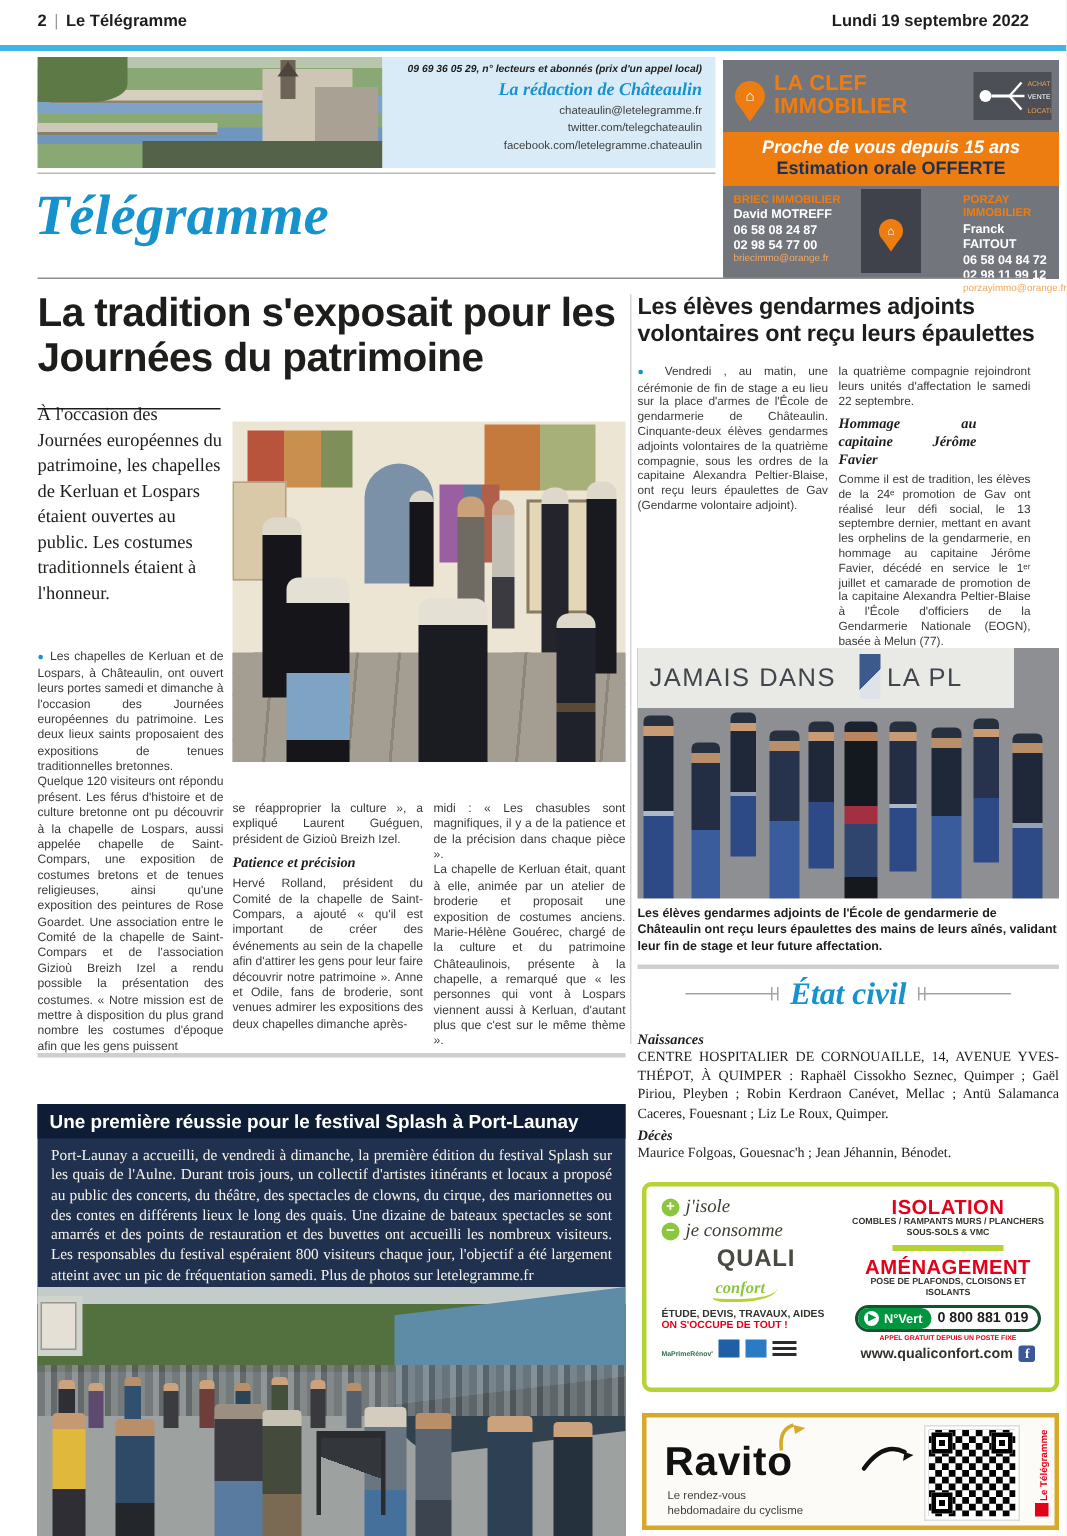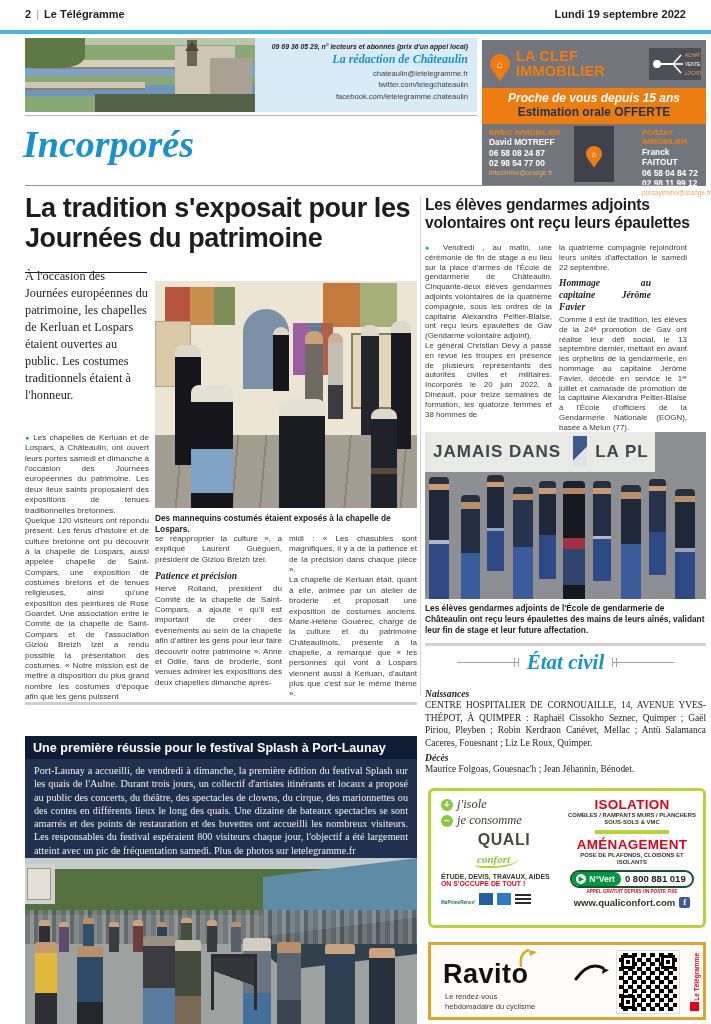--- a/index.html
+++ b/index.html
@@ -51,21 +51,21 @@
   .mfig{position:absolute;border-radius:8px 8px 0 0;}
   
   .splash{left:25px;top:736px;width:392px;height:312px;background:#20304f;}
   .splashttl{background:#0e1c36;color:#fff;font-weight:bold;font-size:12.6px;padding:5px 8px 4px;}
   .splashbody{padding:5px 9px 0;color:#f7f3e8;font-family:"Liberation Serif",serif;font-size:10.2px;line-height:1.3;text-align:justify;}
   .phs{position:absolute;left:0;bottom:0;width:392px;height:190px;background:linear-gradient(180deg,#c3ccc9 0 6%,#52713f 6% 30%,#9da1a0 30% 100%);overflow:hidden;}
   .sfig{position:absolute;border-radius:3px 3px 0 0;}
   
   .h2{left:425px;top:196px;width:282px;font-size:15.6px;line-height:1.14;font-weight:bold;color:#1d1d1b;letter-spacing:-.2px;}
   .phg{left:425px;top:432px;width:281px;height:167px;background:#8e8f93;overflow:hidden;}
-  .gband{position:absolute;left:0;top:0;width:230px;height:40px;background:#e9e9e6;color:#41454d;font-weight:bold;font-size:17px;letter-spacing:1px;display:flex;align-items:center;}
+  .gband{position:absolute;left:0;top:0;width:251px;height:40px;background:#e9e9e6;color:#41454d;font-weight:normal;font-size:17px;letter-spacing:1px;display:flex;align-items:center;}
   .gfig{position:absolute;border-radius:4px 4px 0 0;}
   
   .echdr{left:425px;top:650px;width:281px;display:flex;align-items:center;justify-content:center;gap:8px;}
   .ecrail{width:62px;height:1px;background:#a3a3a3;position:relative;}
   .ecrail::after{content:"";position:absolute;top:-4px;width:3px;height:9px;border-left:1px solid #a3a3a3;border-right:1px solid #a3a3a3;}
   .ecrail.l::after{right:0;}
   .ecrail.r::after{left:0;}
   .ecttl{font-family:"Liberation Serif",serif;font-style:italic;font-weight:bold;font-size:21px;color:#1693cd;}
   .eclbl{font-family:"Liberation Serif",serif;font-style:italic;font-weight:bold;font-size:9.6px;color:#1d1d1b;}
   .ectxt{font-family:"Liberation Serif",serif;font-size:9.4px;line-height:1.35;color:#1d1d1b;text-align:justify;}
@@ -177,21 +177,21 @@
       <div class="agcol" style="padding-left:48px;">
         <div class="agname">PORZAY IMMOBILIER</div>
         <div class="agtxt">Franck FAITOUT</div>
         <div class="agtxt">06 58 04 84 72</div>
         <div class="agtxt">02 98 11 99 12</div>
         <div class="agmail">porzayimmo@orange.fr</div>
       </div>
     </div>
   </div>
 
-  <div class="abs secttl">Incorporés</div>
+  <div class="abs secttl">Télégramme</div>
   <div class="abs hrule" style="left:25px;top:185px;width:661px;background:#8f8f8f;"></div>
   <div class="abs vdiv"></div>
 
   <div class="abs h1">La tradition s'exposait pour les Journées du patrimoine</div>
   <div class="abs lederule"></div>
   <div class="abs lede">À l'occasion des Journées européennes du patrimoine, les chapelles de Kerluan et Lospars étaient ouvertes au public. Les costumes traditionnels étaient à l'honneur.</div>
 
   <div class="abs bodycol jus" style="left:25px;top:433px;width:124px;">
     <p><span class="bull">●</span> <span>Les chapelles de Kerluan et de Lospars, à Châteaulin, ont ouvert leurs portes samedi et dimanche à l'occasion des Journées européennes du patrimoine. Les deux lieux saints proposaient des expositions de tenues traditionnelles bretonnes.</span></p>
     <p>Quelque 120 visiteurs ont répondu présent. Les férus d'histoire et de culture bretonne ont pu découvrir à la chapelle de Lospars, aussi appelée chapelle de Saint-Compars, une exposition de costumes bretons et de tenues religieuses, ainsi qu'une exposition des peintures de Rose Goardet. Une association entre le Comité de la chapelle de Saint-Compars et de l'association Gizioù Breizh Izel a rendu possible la présentation des costumes. « Notre mission est de mettre à disposition du plus grand nombre les costumes d'époque afin que les gens puissent</p>
@@ -208,21 +208,20 @@
     <div class="mfig" style="left:118px;top:46px;width:16px;height:64px;background:linear-gradient(180deg,#ded8ca 0 12%,#15151a 12%);"></div>
     <div class="mfig" style="left:150px;top:50px;width:18px;height:96px;background:linear-gradient(180deg,#c9a27a 0 14%,#6f6a62 14%);"></div>
     <div class="mfig" style="left:173px;top:52px;width:15px;height:86px;background:linear-gradient(180deg,#cdb093 0 12%,#c4bfb4 12% 60%,#3a3a40 60%);"></div>
     <div class="mfig" style="left:206px;top:44px;width:18px;height:110px;background:linear-gradient(180deg,#ded8ca 0 10%,#23242c 10%);"></div>
     <div class="mfig" style="left:236px;top:40px;width:20px;height:128px;background:linear-gradient(180deg,#ded8ca 0 9%,#191a20 9%);"></div>
     <div class="mfig" style="left:20px;top:64px;width:26px;height:120px;background:linear-gradient(180deg,#ded8ca 0 10%,#15151a 10%);"></div>
     <div class="mfig" style="left:36px;top:104px;width:42px;height:123px;background:linear-gradient(180deg,#e5e0d4 0 14%,#15151a 14% 52%,#7fa3c4 52% 88%,#15151a 88%);"></div>
     <div class="mfig" style="left:124px;top:118px;width:46px;height:109px;background:linear-gradient(180deg,#e5e0d4 0 16%,#1b1b22 16%);"></div>
     <div class="mfig" style="left:216px;top:128px;width:26px;height:99px;background:linear-gradient(180deg,#ded8ca 0 10%,#20222b 10% 60%,#5a4a35 60% 66%,#20222b 66%);"></div>
   </div>
-  <div class="abs caption" style="left:155px;top:513px;width:262px;">Des mannequins costumés étaient exposés à la chapelle de Lospars.</div>
 
   <div class="abs bodycol jus" style="left:155px;top:534px;width:127px;">
     <p>se réapproprier la culture », a expliqué Laurent Guéguen, président de Gizioù Breizh Izel.</p>
     <div class="subhead">Patience et précision</div>
     <p>Hervé Rolland, président du Comité de la chapelle de Saint-Compars, a ajouté « qu'il est important de créer des événements au sein de la chapelle afin d'attirer les gens pour leur faire découvrir notre patrimoine ». Anne et Odile, fans de broderie, sont venues admirer les expositions des deux chapelles dimanche après-</p>
   </div>
   <div class="abs bodycol jus" style="left:289px;top:534px;width:128px;">
     <p>midi : « Les chasubles sont magnifiques, il y a de la patience et de la précision dans chaque pièce ».</p>
     <p>La chapelle de Kerluan était, quant à elle, animée par un atelier de broderie et proposait une exposition de costumes anciens. Marie-Hélène Gouérec, chargé de la culture et du patrimoine Châteaulinois, présente à la chapelle, a remarqué que « les personnes qui vont à Lospars viennent aussi à Kerluan, d'autant plus que c'est sur le même thème ».</p>
   </div>
@@ -254,21 +253,20 @@
       <div class="sfig" style="left:252px;top:84px;width:24px;height:106px;background:linear-gradient(180deg,#b98f69 0 10%,#5a6470 10% 55%,#3c4450 55%);"></div>
       <div class="sfig" style="left:300px;top:86px;width:30px;height:104px;background:linear-gradient(180deg,#caa27e 0 10%,#2e4054 10%);"></div>
       <div class="sfig" style="left:344px;top:90px;width:26px;height:100px;background:linear-gradient(180deg,#caa27e 0 10%,#25323e 10%);"></div>
       <div class="abs" style="left:186px;top:96px;width:40px;height:56px;background:linear-gradient(180deg,#2c2c30 0 8%,transparent 8%),linear-gradient(200deg,#33363a 0 45%,transparent 45%);border-left:3px solid #2c2c30;border-right:3px solid #2c2c30;"></div>
     </div>
   </div>
 
   <div class="abs h2">Les élèves gendarmes adjoints volontaires ont reçu leurs épaulettes</div>
   <div class="abs bodycol jus" style="left:425px;top:243px;width:127px;font-size:7.9px;line-height:1.24;">
     <p><span class="bull">●</span> <span>Vendredi , au matin, une cérémonie de fin de stage a eu lieu sur la place d'armes de l'École de gendarmerie de Châteaulin. Cinquante-deux élèves gendarmes adjoints volontaires de la quatrième compagnie, sous les ordres de la capitaine Alexandra Peltier-Blaise, ont reçu leurs épaulettes de Gav (Gendarme volontaire adjoint).</span></p>
-    <p>Le général Christian Devy a passé en revue les troupes en présence de plusieurs représentants des autorités civiles et militaires. Incorporés le 20 juin 2022, à Dinéault, pour treize semaines de formation, les quatorze femmes et 38 hommes de</p>
   </div>
   <div class="abs bodycol jus" style="left:559px;top:243px;width:128px;font-size:7.9px;line-height:1.24;">
     <p>la quatrième compagnie rejoindront leurs unités d'affectation le samedi 22 septembre.</p>
     <div class="subhead" style="width:92px;">Hommage au capitaine Jérôme Favier</div>
     <p>Comme il est de tradition, les élèves de la 24ᵉ promotion de Gav ont réalisé leur défi social, le 13 septembre dernier, mettant en avant les orphelins de la gendarmerie, en hommage au capitaine Jérôme Favier, décédé en service le 1ᵉʳ juillet et camarade de promotion de la capitaine Alexandra Peltier-Blaise à l'École d'officiers de la Gendarmerie Nationale (EOGN), basée à Melun (77).</p>
   </div>
 
   <div class="abs phg">
     <div class="gband">
       <span style="margin-left:8px;">JAMAIS DANS</span>

